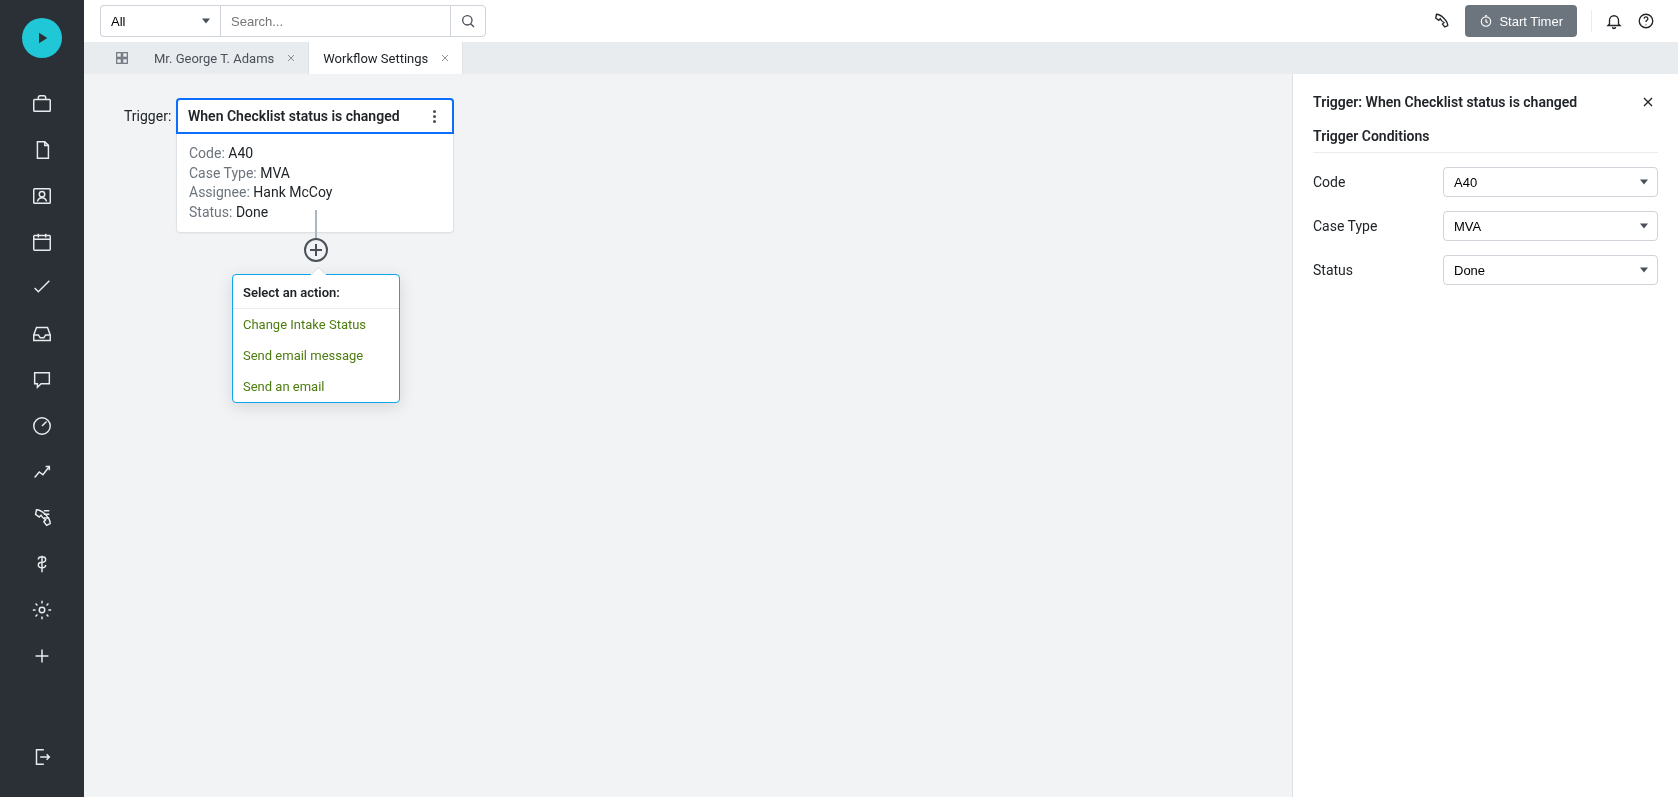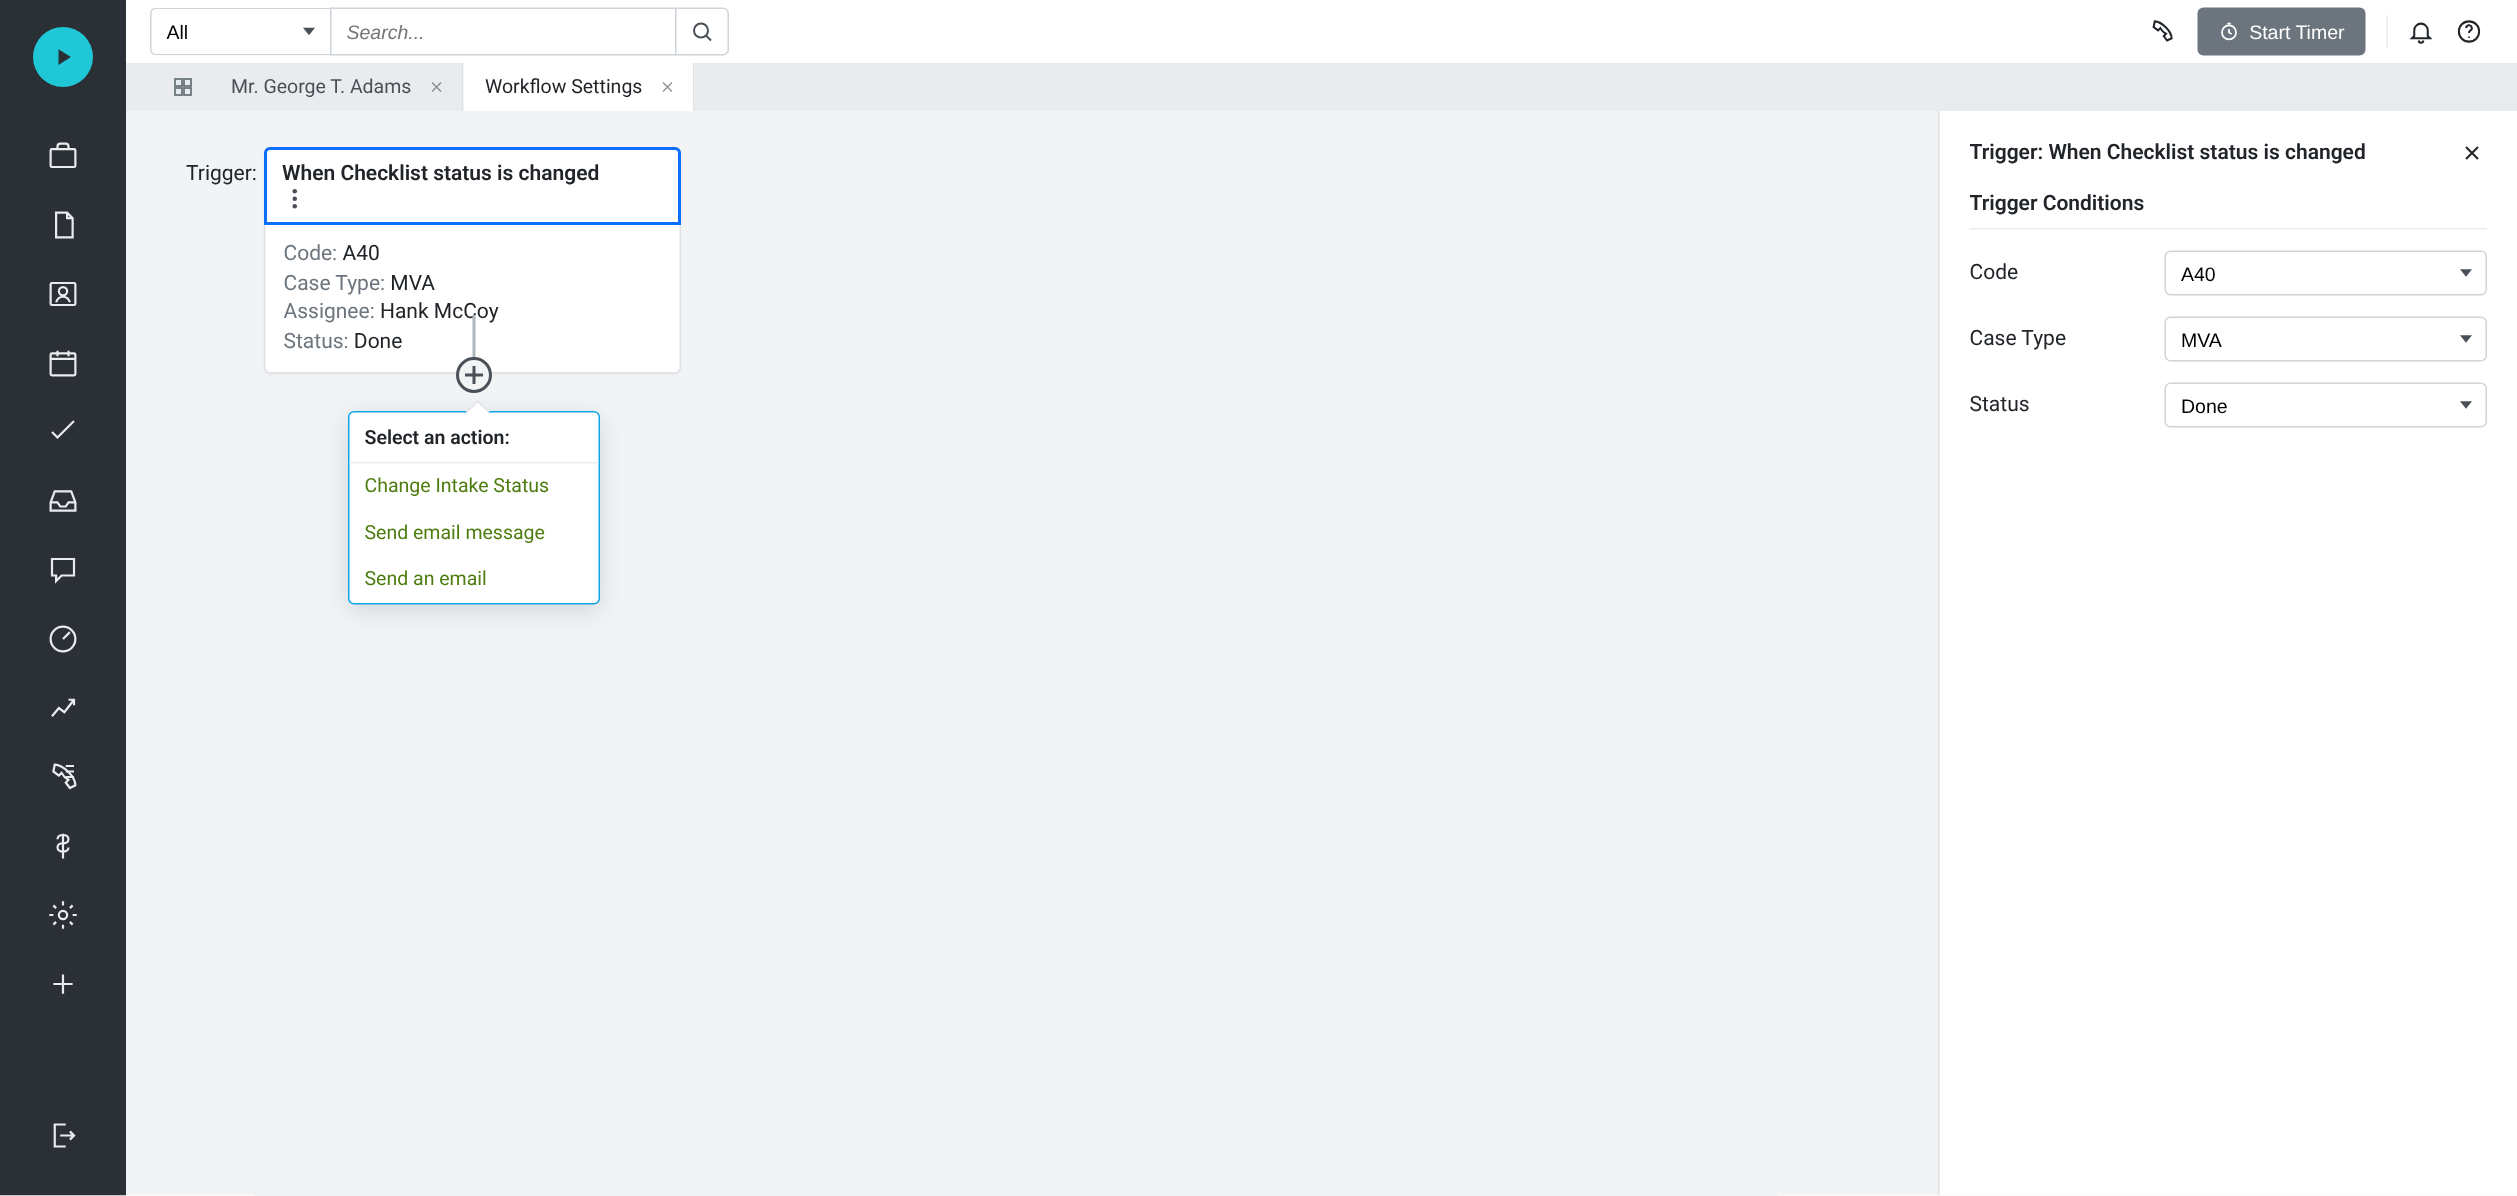--- a/index.html
+++ b/index.html
@@ -17,21 +17,21 @@
 
   
   .main { flex:1; display:flex; flex-direction:column; min-width:0; }
 
   
   .topbar { height: 42px; display:flex; align-items:center; padding: 0 16px; gap: 0; background:#fff; }
   .search-group { display:flex; align-items:center; height:32px; }
   .filter-select { height:32px; border:1px solid #ced4da; border-right:none; border-radius:4px 0 0 4px; background:#fff; padding: 0 28px 0 10px; font-size:13px; appearance:none; position:relative; min-width:120px; }
   .filter-wrap { position:relative; }
   .filter-wrap::after { content:""; position:absolute; right:10px; top:50%; transform:translateY(-50%); border-left:4px solid transparent; border-right:4px solid transparent; border-top:5px solid #495057; pointer-events:none; }
-  .search-input { height:32px; border:1px solid #ced4da; border-right:none; padding:0 10px; width:230px; font-size:13px; outline:none;font-style:italic; }
+  .search-input { height:32px; border:1px solid #ced4da; border-right:none; padding:0 10px; width:230px; font-size:13px; outline:none; }
   .search-btn { height:32px; width:36px; border:1px solid #ced4da; border-radius:0 4px 4px 0; background:#fff; cursor:pointer; display:flex; align-items:center; justify-content:center; }
   .search-btn svg { width:16px; height:16px; stroke:#495057; fill:none; stroke-width:2; }
   .topbar-spacer { flex:1; }
   .icon-btn { width:32px; height:32px; display:flex; align-items:center; justify-content:center; cursor:pointer; border-radius:4px; background:transparent; border:none; }
   .icon-btn svg { width:18px; height:18px; stroke:#212529; fill:none; stroke-width:1.8; }
   .timer-btn { height:32px; background:#6c757d; color:#fff; border:none; border-radius:4px; padding:0 14px; display:flex; align-items:center; gap:6px; cursor:pointer; font-size:13px; margin:0 8px; }
   .timer-btn svg { width:14px; height:14px; stroke:#fff; fill:none; stroke-width:2; }
   .vr { width:1px; height:22px; background:#e9ecef; margin:0 6px; }
 
   
@@ -55,21 +55,21 @@
 
   
   .content { flex:1; display:flex; min-height:0; background:#f1f3f5; }
   .canvas { flex:1; position:relative; padding:24px; overflow:auto; }
   .side-panel { width:386px; background:#fff; border-left:1px solid #dee2e6; padding:18px 20px; display:flex; flex-direction:column; }
 
   
   .canvas-inner { position:relative; }
   .trigger-label { position:absolute; left:16px; top:10px; font-size:14px; color:#212529; }
   .trigger-card { position:absolute; left:68px; top:0; width:278px; background:#fff; border:1px solid #dee2e6; border-radius:4px; box-shadow:0 1px 2px rgba(0,0,0,.04); }
-  .trigger-head { border:2px solid #0d6efd; border-radius:4px 4px 0 0; margin:-1px -1px 0 -1px; padding:8px 10px; display:flex; align-items:flex-start; justify-content:space-between; font-weight:600; font-size:14px;flex-direction:column; }
+  .trigger-head { border:2px solid #0d6efd; border-radius:4px 4px 0 0; margin:-1px -1px 0 -1px; padding:8px 10px; display:flex; align-items:center; justify-content:space-between; font-weight:600; font-size:14px; }
   .kebab { width:16px; height:16px; display:flex; flex-direction:column; align-items:center; justify-content:center; gap:2px; cursor:pointer; }
   .kebab span { width:3px; height:3px; background:#495057; border-radius:50%; }
   .trigger-body { padding:10px 12px; font-size:14px; line-height:1.4; }
   .trigger-body .lbl { color:#6c757d; }
 
   
   .connector { position:absolute; left:207px; top:112px; width:2px; height:28px; background:#adb5bd; }
   .plus-node { position:absolute; left:196px; top:140px; width:24px; height:24px; border:2px solid #495057; border-radius:50%; display:flex; align-items:center; justify-content:center; cursor:pointer; background:#f1f3f5; }
   .plus-node::before, .plus-node::after { content:""; position:absolute; background:#495057; }
   .plus-node::before { width:12px; height:2px; }

